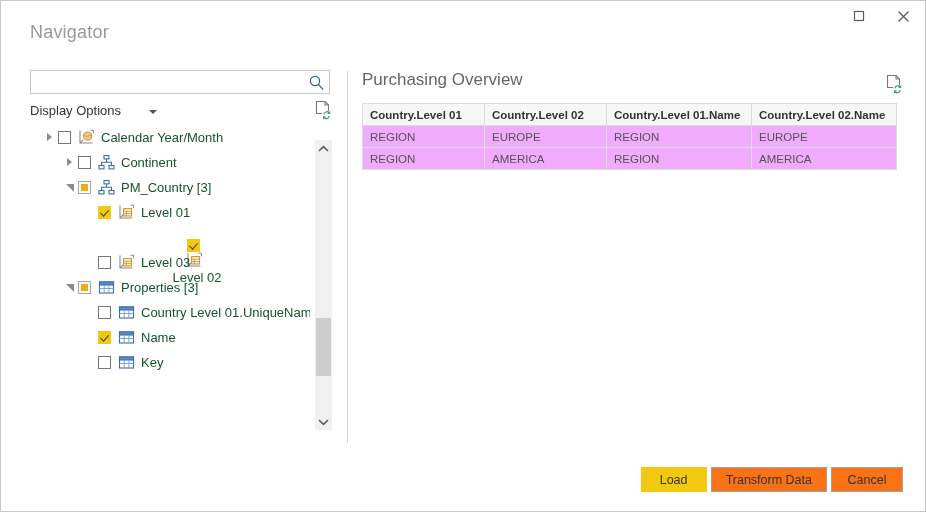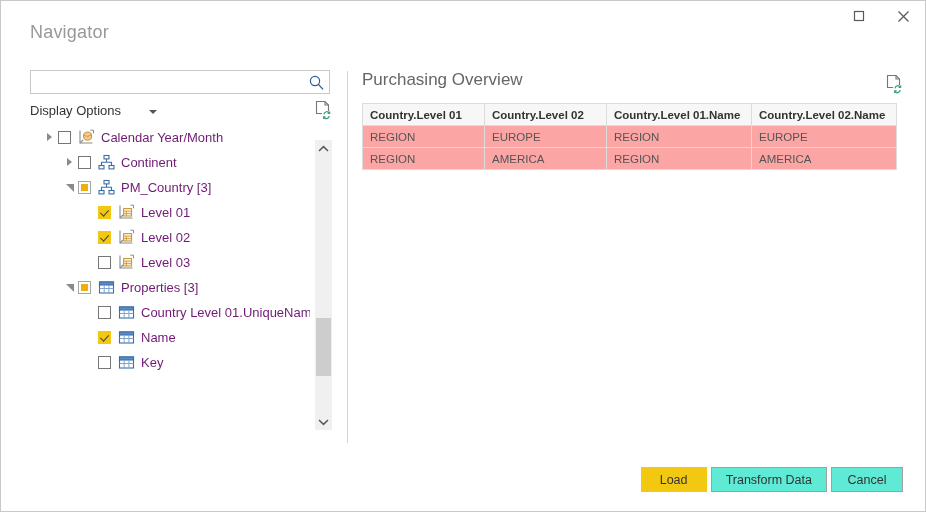--- a/index.html
+++ b/index.html
@@ -205,21 +205,21 @@
   }
   .ticon {
     flex: 0 0 17px;
     width: 17px;
     height: 17px;
     margin-right: 6px;
     position: relative;
   }
   .tlabel {
     font-size: 13px;
-    color: #701a75;
+    color: #14532d;
     line-height: 17px;
   }
 
   
   .tscroll {
     position: absolute;
     right: 0;
     top: 15px;
     width: 17px;
     height: 290px;
@@ -274,21 +274,21 @@
     top: 4px;
     width: 18px;
     height: 20px;
   }
 
   table.preview {
     margin-top: 13px;
     border-collapse: collapse;
     table-layout: fixed;
     width: 533px;
-    background: #fca5a5;
+    background: #f0abfc;
   }
   table.preview th, table.preview td {
     border: 1px solid #dcdcdc;
     text-align: left;
     padding: 0 0 0 7px;
     height: 21px;
     font-size: 11.5px;
     overflow: hidden;
     white-space: nowrap;
   }
@@ -312,21 +312,21 @@
     display: flex;
     gap: 4px;
   }
   .btn {
     height: 25px;
     min-width: 72px;
     padding: 0 14px;
     font-family: "Liberation Sans", sans-serif;
     font-size: 12.5px;
     color: #333333;
-    background: #5eead4;
+    background: #f97316;
     border: 1px solid #a0a0a0;
     box-sizing: border-box;
     cursor: default;
     display: inline-flex;
     align-items: center;
     justify-content: center;
     white-space: nowrap;
   }
   .btn.primary {
     background: #f2c811;
@@ -425,21 +425,21 @@
           <span class="cbox checked"></span>
           <span class="ticon"><svg viewBox="0 0 17 17" width="17" height="17">
               <path d="M2 1.5 V14 H14.5" fill="none" stroke="#8a8a8a" stroke-width="1.1"></path>
               <path d="M2 14 L5 11" fill="none" stroke="#8a8a8a" stroke-width="1.1"></path>
               <rect x="5.6" y="4.6" width="8" height="7.4" fill="#fdf0d8" stroke="#c8922f" stroke-width="1"></rect>
               <path d="M5.6 7.2 H13.6 M5.6 9.6 H13.6 M8.4 7.2 V12" fill="none" stroke="#c8922f" stroke-width="0.8"></path>
               <path d="M12.4 1.2 H15.5 V4.3" fill="none" stroke="#8a8a8a" stroke-width="1"></path>
             </svg></span>
           <span class="tlabel">Level 01</span>
         </div>
-        <div class="tnode" style="padding-left: 54px;">
+        <div class="tnode" style="padding-left: 54px; flex-direction: column;">
           <span class="twist"></span>
           <span class="cbox checked"></span>
           <span class="ticon"><svg viewBox="0 0 17 17" width="17" height="17">
               <path d="M2 1.5 V14 H14.5" fill="none" stroke="#8a8a8a" stroke-width="1.1"></path>
               <path d="M2 14 L5 11" fill="none" stroke="#8a8a8a" stroke-width="1.1"></path>
               <rect x="5.6" y="4.6" width="8" height="7.4" fill="#fdf0d8" stroke="#c8922f" stroke-width="1"></rect>
               <path d="M5.6 7.2 H13.6 M5.6 9.6 H13.6 M8.4 7.2 V12" fill="none" stroke="#c8922f" stroke-width="0.8"></path>
               <path d="M12.4 1.2 H15.5 V4.3" fill="none" stroke="#8a8a8a" stroke-width="1"></path>
             </svg></span>
           <span class="tlabel">Level 02</span>

